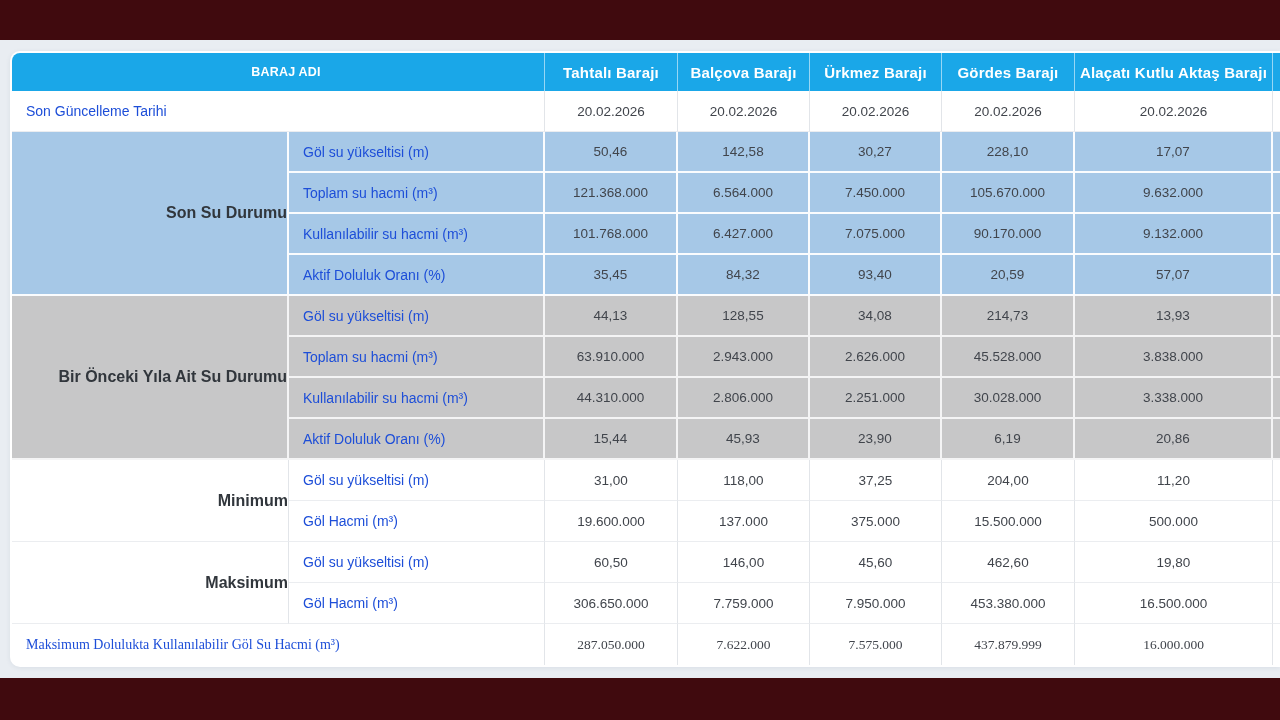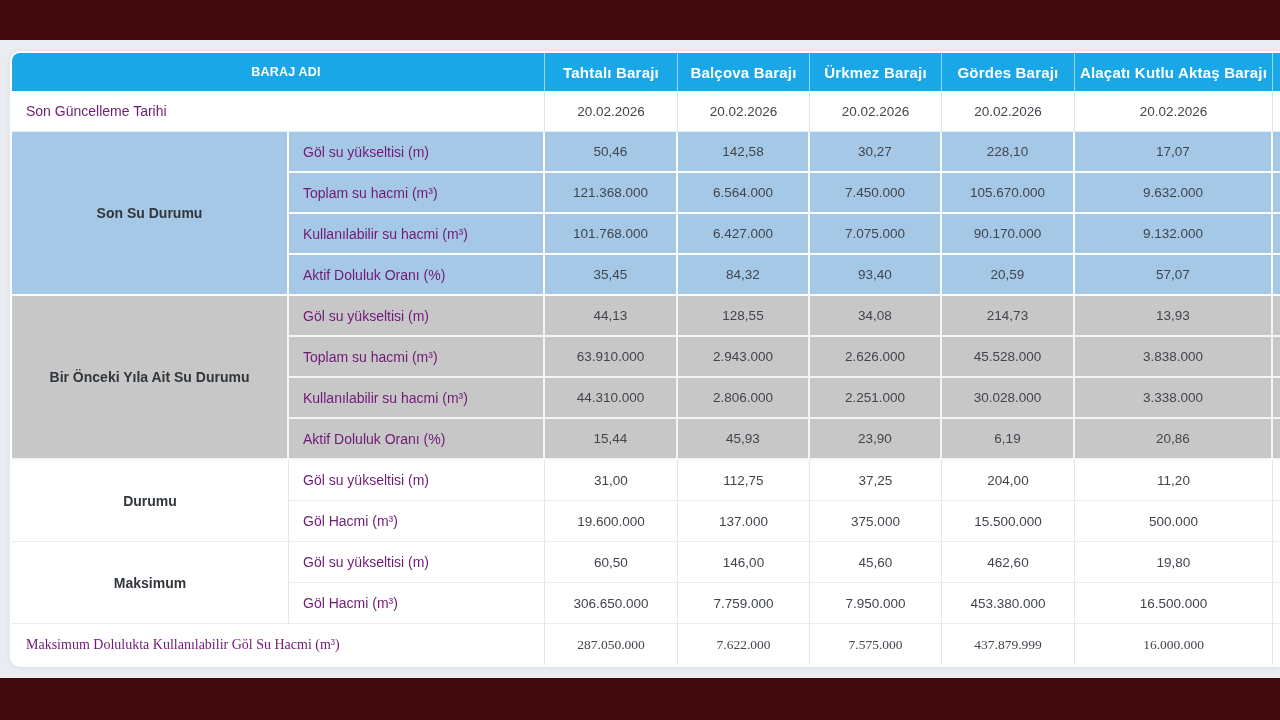--- a/index.html
+++ b/index.html
@@ -57,26 +57,27 @@
     font-size: 13.5px;
     color: #41454c;
     background: #ffffff;
     border-right: 1px solid #e2e5e9;
     border-bottom: 1px solid #ebedf0;
   }
   td.lbl {
     text-align: left;
     padding-left: 14px;
     font-size: 14px;
-    color: #701a75;
+    color: #1d4ed8;
   }
   td.grp {
     font-weight: 700;
-    font-size: 14px;
+    font-size: 16px;
     color: #31363c;
+    text-align: right;
   }
   td.cut { border-right: none; }
 
   
   tr.c-blue td {
     background: var(--row-blue, #a6c8e7);
     border-right: 2px solid #fafcfe;
     border-bottom: 2px solid #fafcfe;
   }
   
@@ -196,24 +197,24 @@
       <td class="lbl">Aktif Doluluk Oranı (%)</td>
       <td>15,44</td>
       <td>45,93</td>
       <td>23,90</td>
       <td>6,19</td>
       <td>20,86</td>
       <td class="cut"></td>
     </tr>
 
     <tr>
-      <td class="grp" rowspan="2">Durumu</td>
+      <td class="grp" rowspan="2">Minimum</td>
       <td class="lbl">Göl su yükseltisi (m)</td>
       <td>31,00</td>
-      <td>112,75</td>
+      <td>118,00</td>
       <td>37,25</td>
       <td>204,00</td>
       <td>11,20</td>
       <td class="cut"></td>
     </tr>
     <tr>
       <td class="lbl">Göl Hacmi (m³)</td>
       <td>19.600.000</td>
       <td>137.000</td>
       <td>375.000</td>

